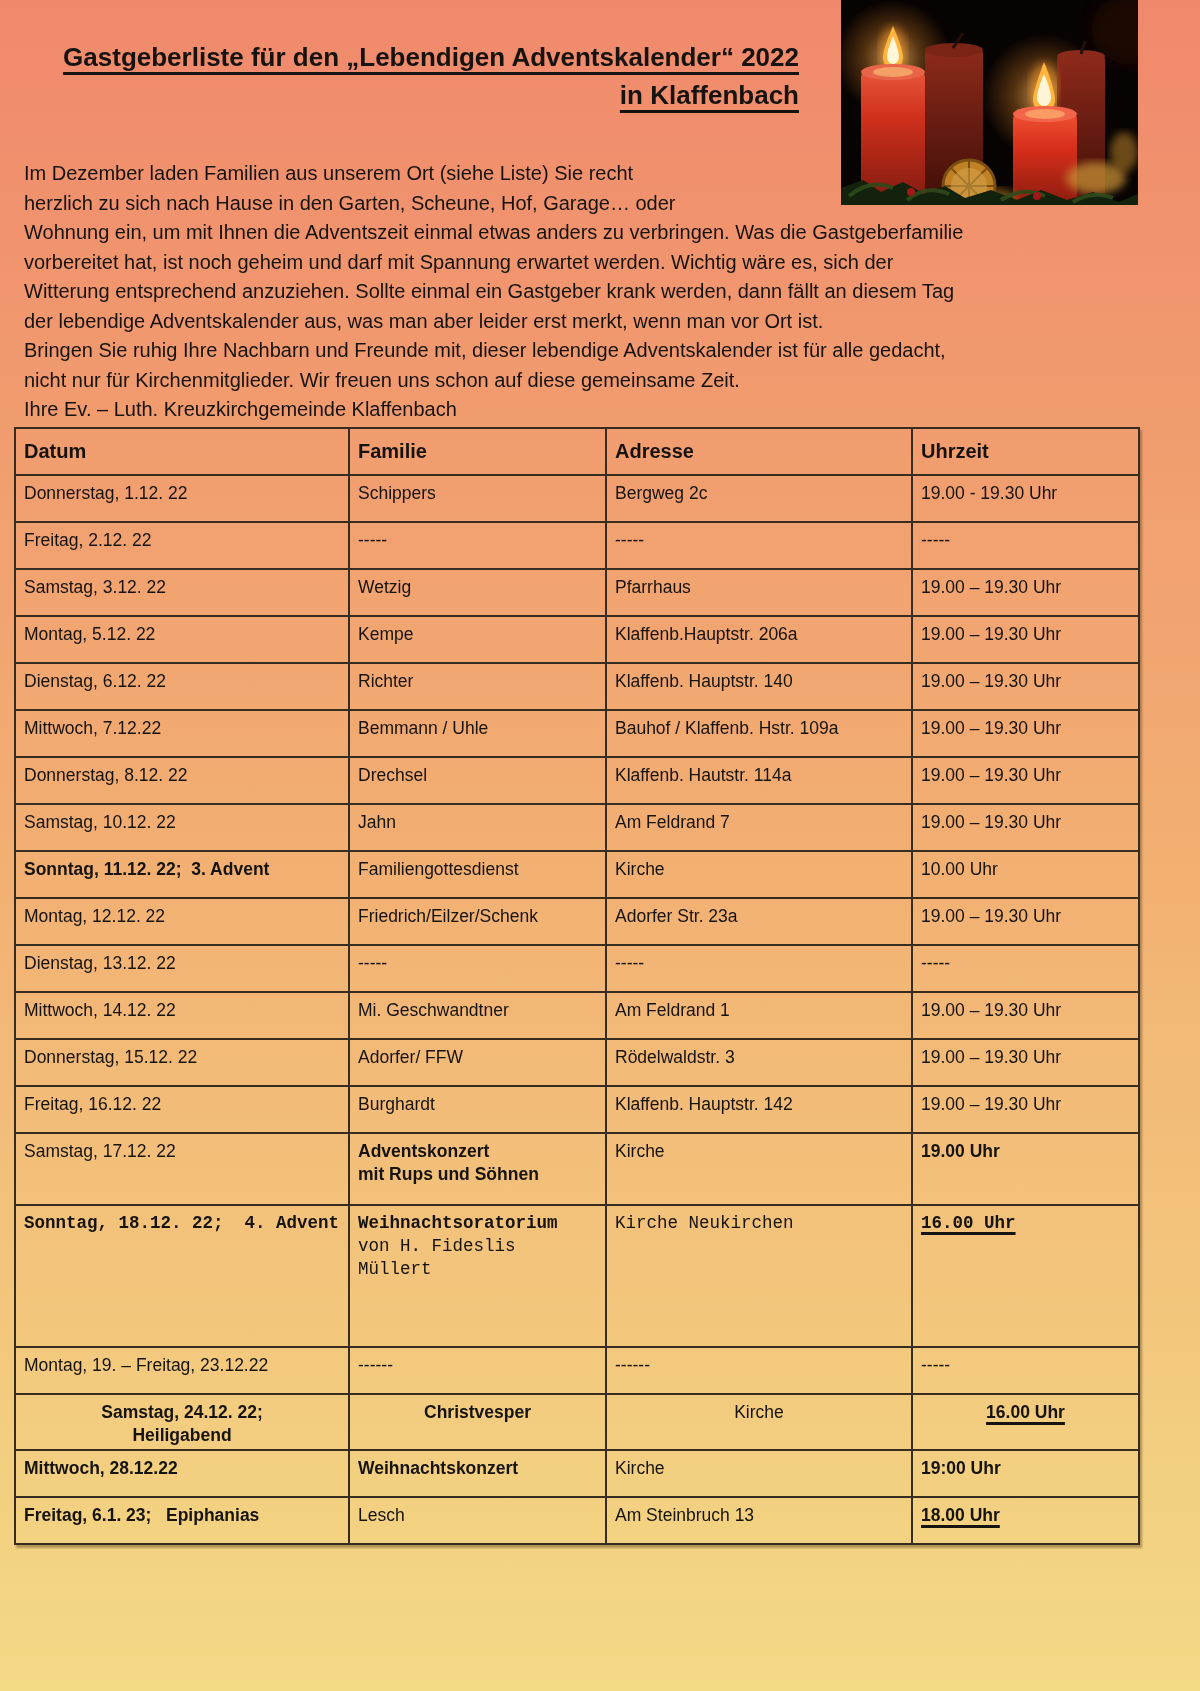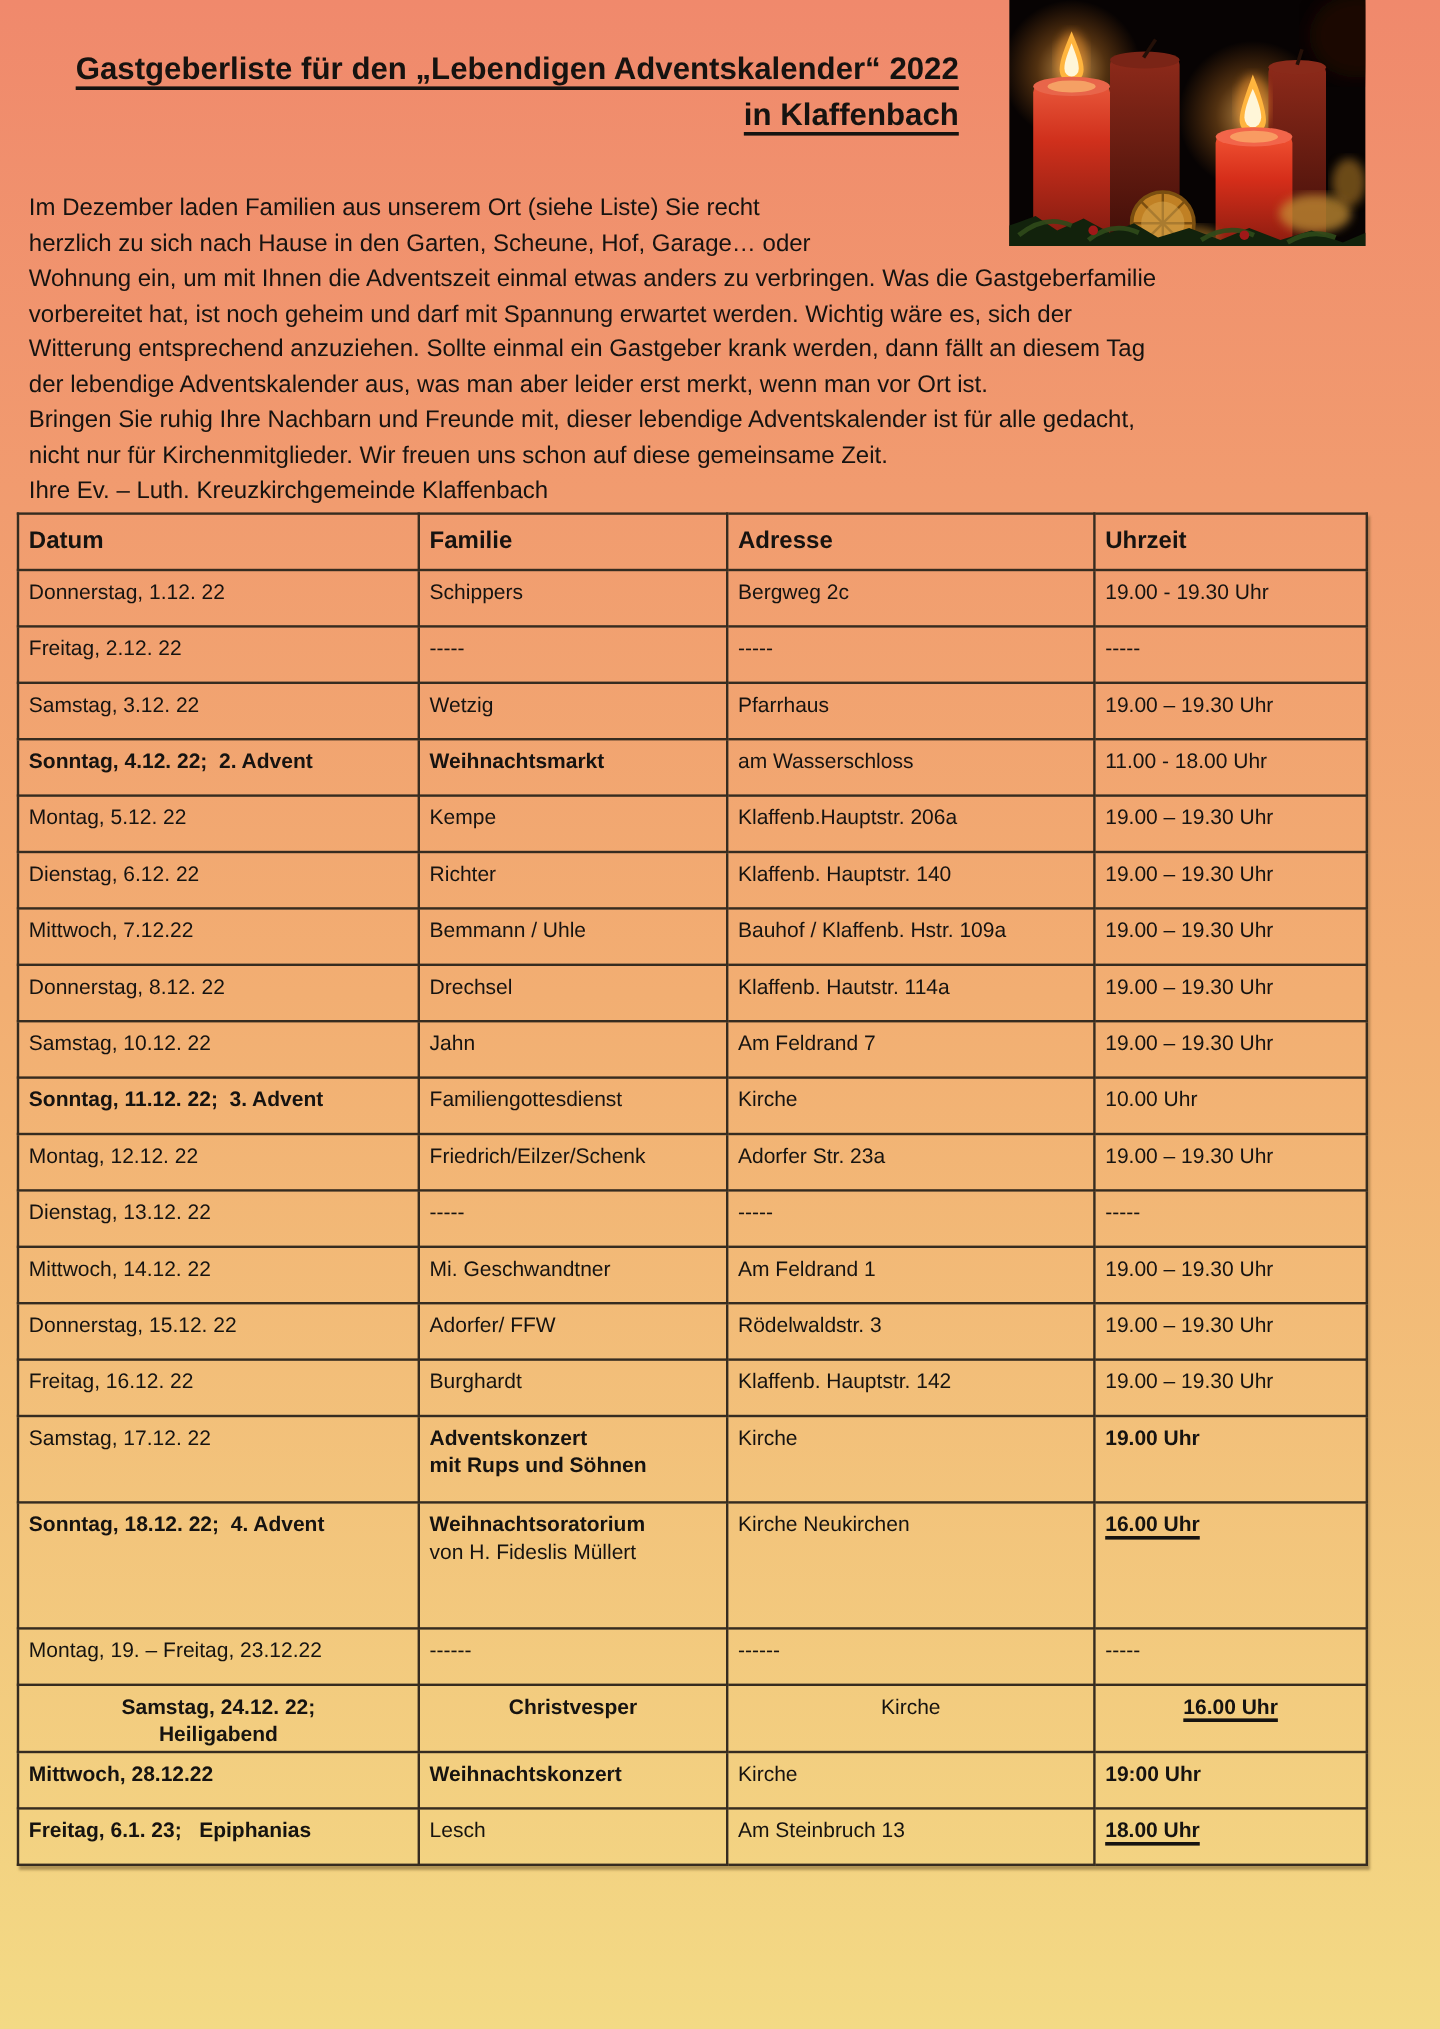--- a/index.html
+++ b/index.html
@@ -45,21 +45,21 @@
     padding:1px 8px; font-size:20px; font-weight:bold;
   }
   td {
     vertical-align:top;
     padding:6px 8px 2px 8px;
     font-size:17.5px; line-height:23px;
     white-space:pre-line;
   }
   tr       { height:47px; }
   tr.tall  { height:72px; }
-  tr.xtall { height:105px; }
+  tr.xtall { height:142px;font-family:Liberation Mono, monospace; }
   tr.twoline { height:52px;text-align:center; }
   .b { font-weight:bold; }
   .u { text-decoration:underline; text-decoration-thickness:2.5px; text-underline-offset:4px; }
 </style>
 </head>
 <body>
 
 <div class="page" style="--bg-top: #f0896c; --bg-mid: #f2ae72; --bg-bot: #f3da85; --text: #161310; --border: #362c20;">
 
   <svg class="photo" viewBox="0 0 297 205" xmlns="http://www.w3.org/2000/svg">
@@ -200,26 +200,20 @@
           <td><span>-----</span></td>
           <td><span>-----</span></td>
         </tr>
         <tr>
           <td><span>Samstag, 3.12. 22</span></td>
           <td><span>Wetzig</span></td>
           <td><span>Pfarrhaus</span></td>
           <td><span>19.00 – 19.30 Uhr</span></td>
         </tr>
         <tr>
-          <td><span class="b">Sonntag, 4.12. 22;&nbsp; 2. Advent</span></td>
-          <td><span class="b">Weihnachtsmarkt</span></td>
-          <td><span>am Wasserschloss</span></td>
-          <td><span>11.00 - 18.00 Uhr</span></td>
-        </tr>
-        <tr>
           <td><span>Montag, 5.12. 22</span></td>
           <td><span>Kempe</span></td>
           <td><span>Klaffenb.Hauptstr. 206a</span></td>
           <td><span>19.00 – 19.30 Uhr</span></td>
         </tr>
         <tr>
           <td><span>Dienstag, 6.12. 22</span></td>
           <td><span>Richter</span></td>
           <td><span>Klaffenb. Hauptstr. 140</span></td>
           <td><span>19.00 – 19.30 Uhr</span></td>

